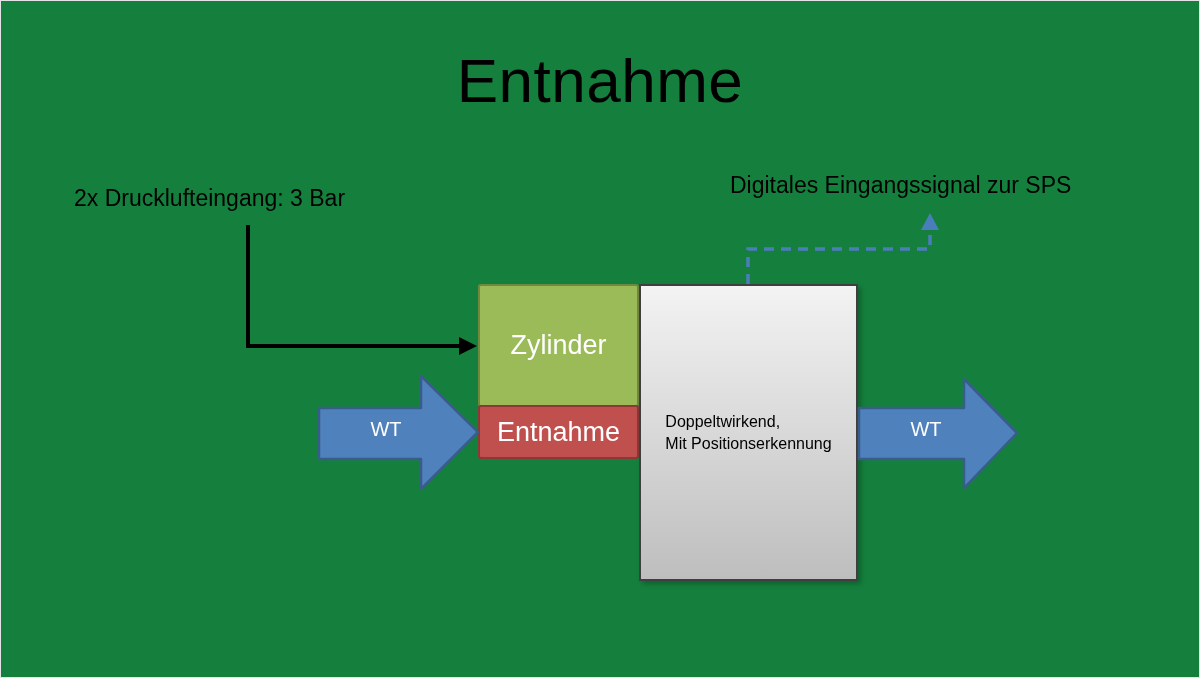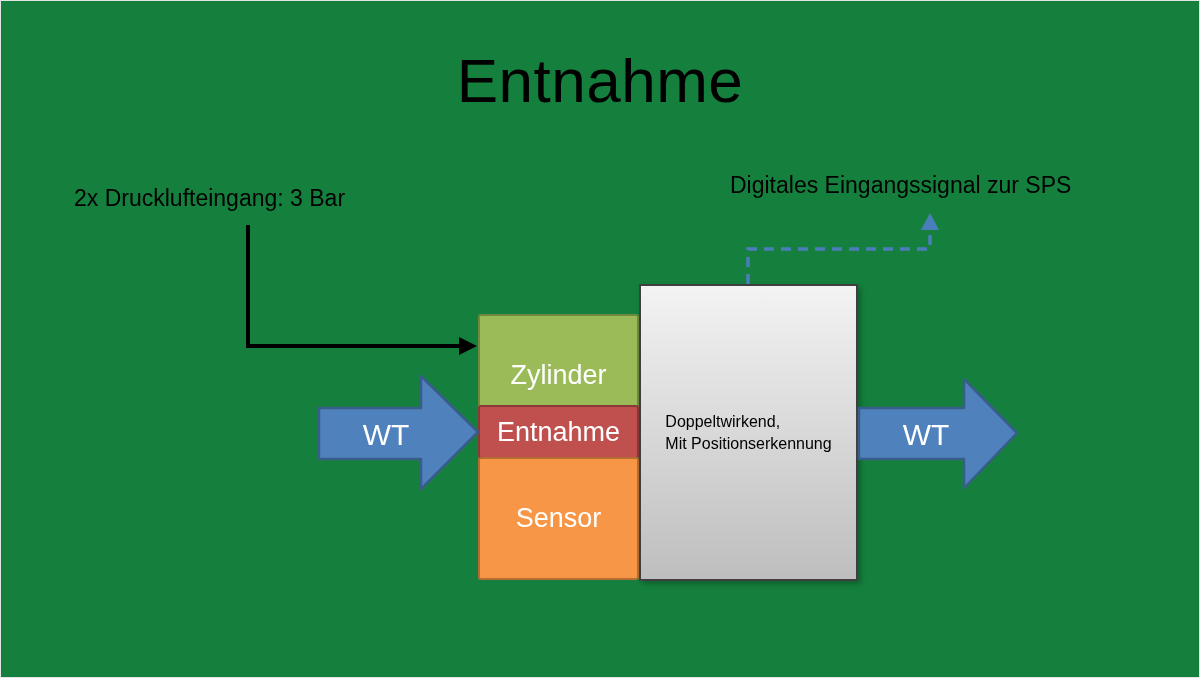--- a/index.html
+++ b/index.html
@@ -29,39 +29,39 @@
   .annot-sps{left:729px;top:171px;}
   .block{
     position:absolute;
     box-sizing:border-box;
     left:477px;width:161px;
     border-radius:3px;
     display:flex;align-items:center;justify-content:center;
     color:#ffffff;
     font-size:27px;
   }
-  .block-zylinder{top:283px;height:123px;background:#9bbb59;border:2px solid #71893f;margin-top:30px;}
+  .block-zylinder{top:283px;height:123px;background:#9bbb59;border:2px solid #71893f;}
   .block-entnahme{top:404px;height:54px;background:#c0504d;border:2px solid #8c3836;}
   .block-sensor{top:456px;height:123px;background:#f79646;border:2px solid #b66d31;}
   .block-actuator{
     position:absolute;box-sizing:border-box;
     left:638px;top:283px;width:219px;height:297px;
     background:linear-gradient(#f3f3f3,#bebebe);
     border:2px solid #3f3f3f;
     box-shadow:3px 3px 5px rgba(0,0,0,0.25);
     display:flex;align-items:center;justify-content:center;
     color:#000000;
     font-size:16px;
     line-height:1.35;
   }
   .svg-layer{position:absolute;left:0;top:0;width:1200px;height:678px;pointer-events:none;}
   .wt-label{
     position:absolute;
     color:#ffffff;
-    font-size:30px;
+    font-size:20px;
     text-align:center;
     width:110px;
   }
   .wt-in-label{left:330px;top:417px;}
   .wt-out-label{left:870px;top:417px;}
 </style>
 </head>
 <body>
 
 <div class="slide">
@@ -70,23 +70,20 @@
 
   <div class="annot annot-pressure">2x Drucklufteingang: 3 Bar</div>
 
   <div class="annot annot-sps">Digitales Eingangssignal zur SPS</div>
 
   <div class="block block-zylinder">
     <span>Zylinder</span>
   </div>
   <div class="block block-entnahme">
     <span>Entnahme</span>
-  </div>
-  <div class="block block-sensor">
-    <span>Sensor</span>
   </div>
 
   <div class="block-actuator">
     <div>
       <span>Doppeltwirkend,</span><br>
       <span>Mit Positionserkennung</span>
     </div>
   </div>
 
   <svg class="svg-layer" viewBox="0 0 1200 678">

